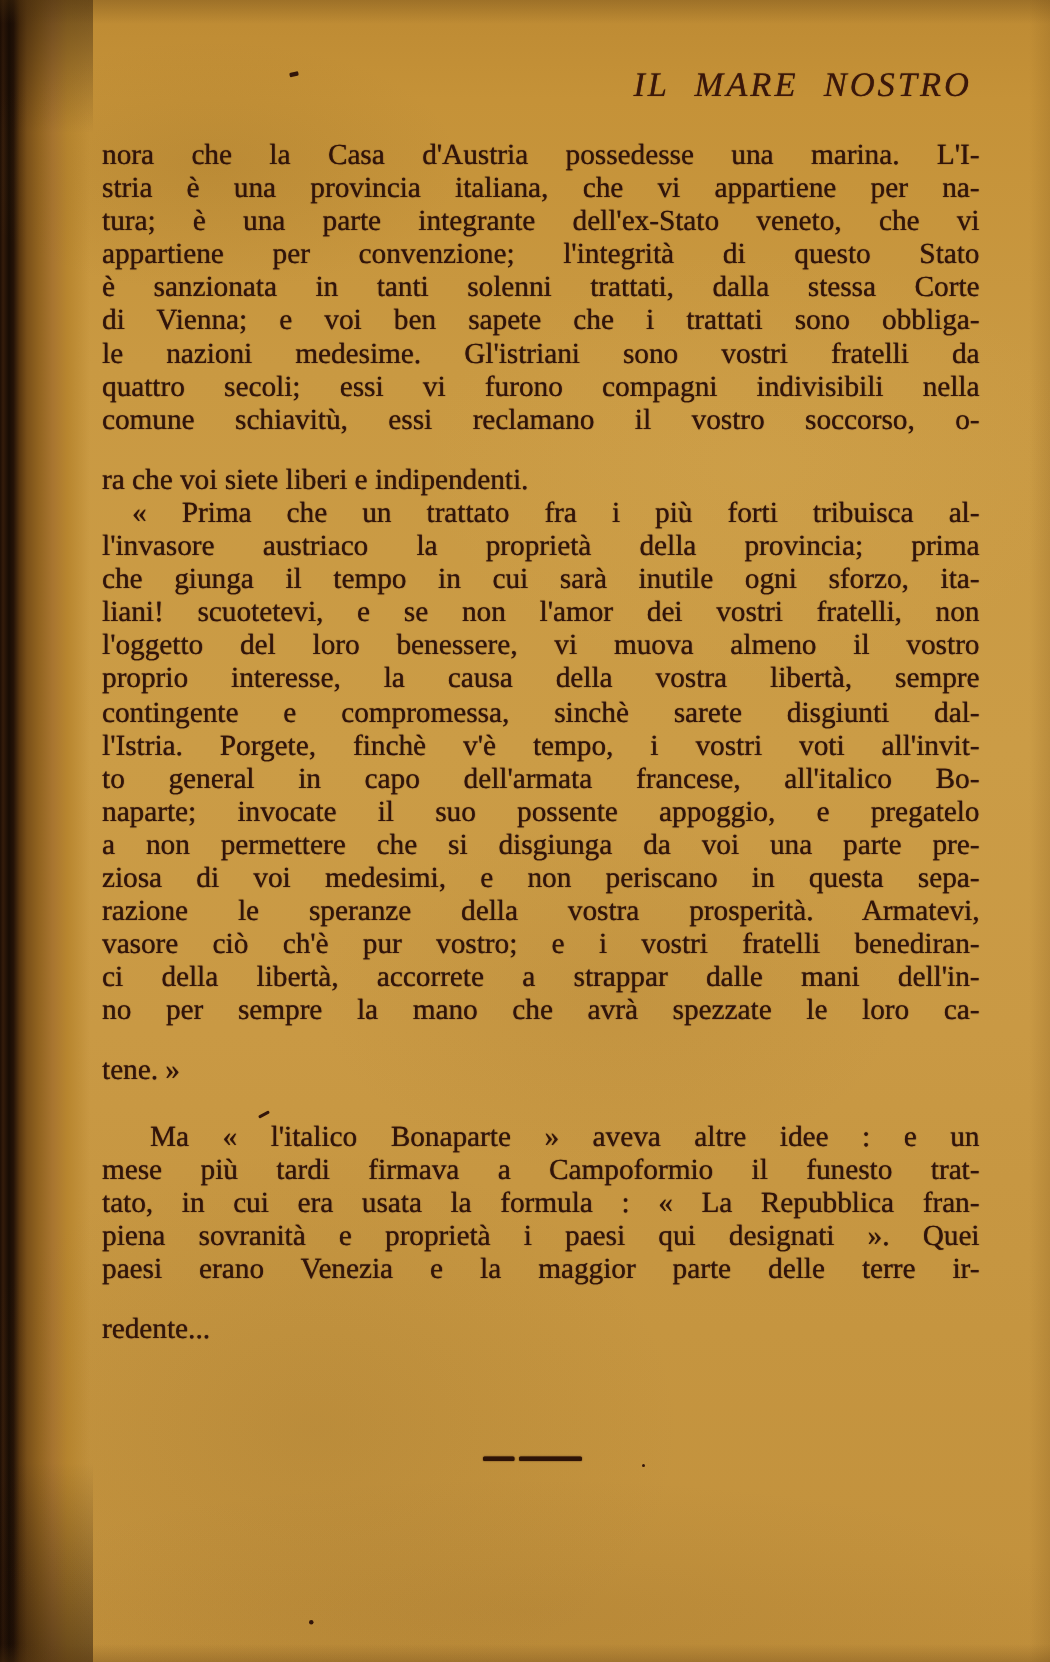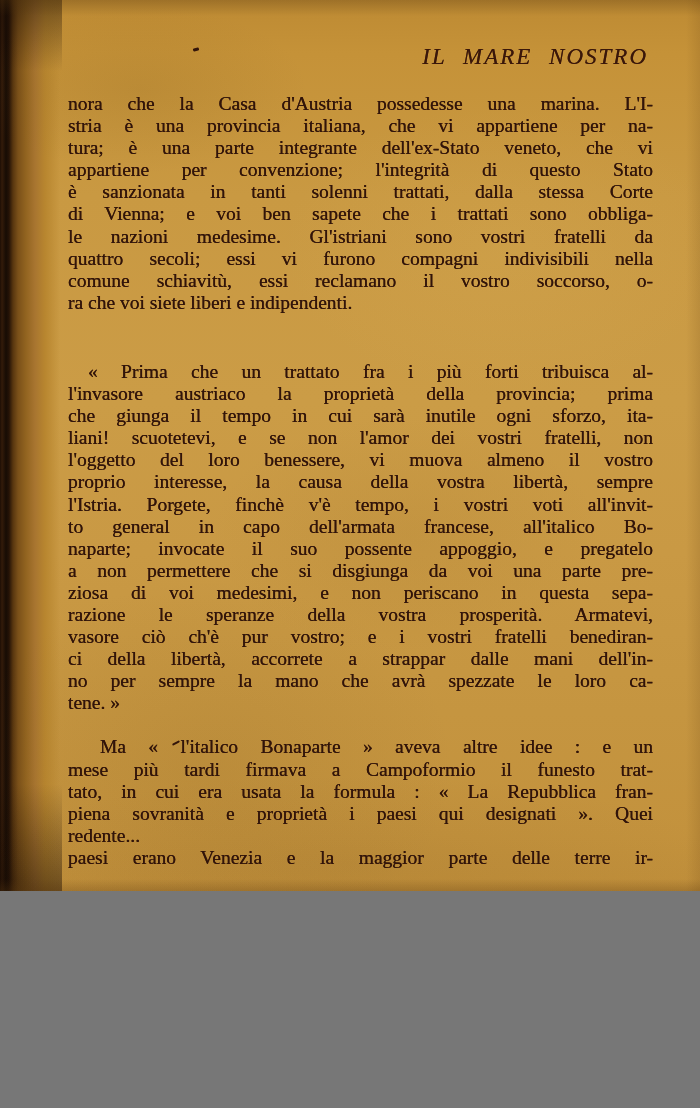--- a/index.html
+++ b/index.html
@@ -1,18 +1,18 @@
 <!DOCTYPE html>
 <html><head>
 <meta charset="utf-8">
 <style>
   html,body{margin:0;padding:0;background:#777;}
   .page{
     position:relative;
-    width:700px;height:891px;
+    width:700px;height:1108px;
     margin:0 auto;
     overflow:hidden;
     background:
       linear-gradient(180deg,#bd8a33 0%,#c59238 6%,#c99942 22%,#cb9c46 45%,#c99944 62%,#c59540 80%,#c3923d 94%,#bf8e3a 100%);
     font-family:"Liberation Serif","DejaVu Serif",serif;
   }
   .mottle{
     position:absolute;inset:0;pointer-events:none;
     background:
       radial-gradient(240px 120px at 20% 10%, rgba(120,85,25,0.14), transparent 70%),
@@ -57,21 +57,21 @@
     line-height:22.1px;
     color:#31140a;
     text-shadow:0 0 0.6px rgba(49,20,10,0.85), 0.3px 0.3px 0.5px rgba(49,20,10,0.35);
   }
   .line{
     text-align:justify;
     text-align-last:justify;
     height:22.1px;
     white-space:normal;
   }
-  .line.last{text-align-last:left;}
+  .line.last{text-align-last:left;margin-top:18px;}
   .para-gap{height:22px;}
 
   .rule-seg{
     position:absolute;height:3px;background:#2d1307;border-radius:1px;
     box-shadow:0 0 1px rgba(45,19,7,0.8);
   }
   .speck{position:absolute;background:#33150a;border-radius:1px;}
 </style>
 </head>
 <body>
@@ -90,43 +90,44 @@
       <div class="line">nora che la Casa d'Austria possedesse una marina. L'I-</div>
       <div class="line">stria è una provincia italiana, che vi appartiene per na-</div>
       <div class="line">tura; è una parte integrante dell'ex-Stato veneto, che vi</div>
       <div class="line">appartiene per convenzione; l'integrità di questo Stato</div>
       <div class="line">è sanzionata in tanti solenni trattati, dalla stessa Corte</div>
       <div class="line">di Vienna; e voi ben sapete che i trattati sono obbliga-</div>
       <div class="line">le nazioni medesime. Gl'istriani sono vostri fratelli da</div>
       <div class="line">quattro secoli; essi vi furono compagni indivisibili nella</div>
       <div class="line">comune schiavitù, essi reclamano il vostro soccorso, o-</div>
       <div class="line last">ra che voi siete liberi e indipendenti.</div>
-      <div class="line" style="padding-left: 20px; margin-top: 47px;">« Prima che un trattato fra i più forti tribuisca al-</div>
+      <div class="line" style="padding-left: 20px;">« Prima che un trattato fra i più forti tribuisca al-</div>
       <div class="line">l'invasore austriaco la proprietà della provincia; prima</div>
       <div class="line">che giunga il tempo in cui sarà inutile ogni sforzo, ita-</div>
       <div class="line">liani! scuotetevi, e se non l'amor dei vostri fratelli, non</div>
       <div class="line">l'oggetto del loro benessere, vi muova almeno il vostro</div>
       <div class="line">proprio interesse, la causa della vostra libertà, sempre</div>
+      <div class="line">contingente e compromessa, sinchè sarete disgiunti dal-</div>
       <div class="line">l'Istria. Porgete, finchè v'è tempo, i vostri voti all'invit-</div>
       <div class="line">to general in capo dell'armata francese, all'italico Bo-</div>
       <div class="line">naparte; invocate il suo possente appoggio, e pregatelo</div>
       <div class="line">a non permettere che si disgiunga da voi una parte pre-</div>
       <div class="line">ziosa di voi medesimi, e non periscano in questa sepa-</div>
       <div class="line">razione le speranze della vostra prosperità. Armatevi,</div>
       <div class="line">vasore ciò ch'è pur vostro; e i vostri fratelli benediran-</div>
       <div class="line">ci della libertà, accorrete a strappar dalle mani dell'in-</div>
       <div class="line">no per sempre  la mano che avrà spezzate le loro ca-</div>
       <div class="line last">tene. »</div>
       <div class="para-gap"></div>
       <div class="line" style="padding-left: 32px;">Ma « l'italico Bonaparte » aveva altre idee : e un</div>
       <div class="line">mese più tardi firmava a Campoformio il funesto trat-</div>
       <div class="line">tato, in cui era usata la formula : « La Repubblica fran-</div>
       <div class="line">piena sovranità e proprietà i paesi qui designati ». Quei</div>
+      <div class="line">paesi erano Venezia e la maggior parte delle terre ir-</div>
       <div class="line last">redente...</div>
-      <div class="line">paesi erano Venezia e la maggior parte delle terre ir-</div>
     </div>
 
   <div class="rule-seg" style="left:322px;top:971px;width:21px;"></div>
   <div class="rule-seg" style="left:346px;top:971px;width:42px;"></div>
 
   <div class="speck" style="left:193px;top:48px;width:6px;height:3px;transform:rotate(-12deg);"></div>
   <div class="speck" style="left:172px;top:742px;width:8px;height:2px;transform:rotate(-28deg);"></div>
   <div class="speck" style="left:428px;top:976px;width:2px;height:2px;"></div>
   <div class="speck" style="left:206px;top:1080px;width:3px;height:3px;border-radius:50%;"></div>
 </div>

